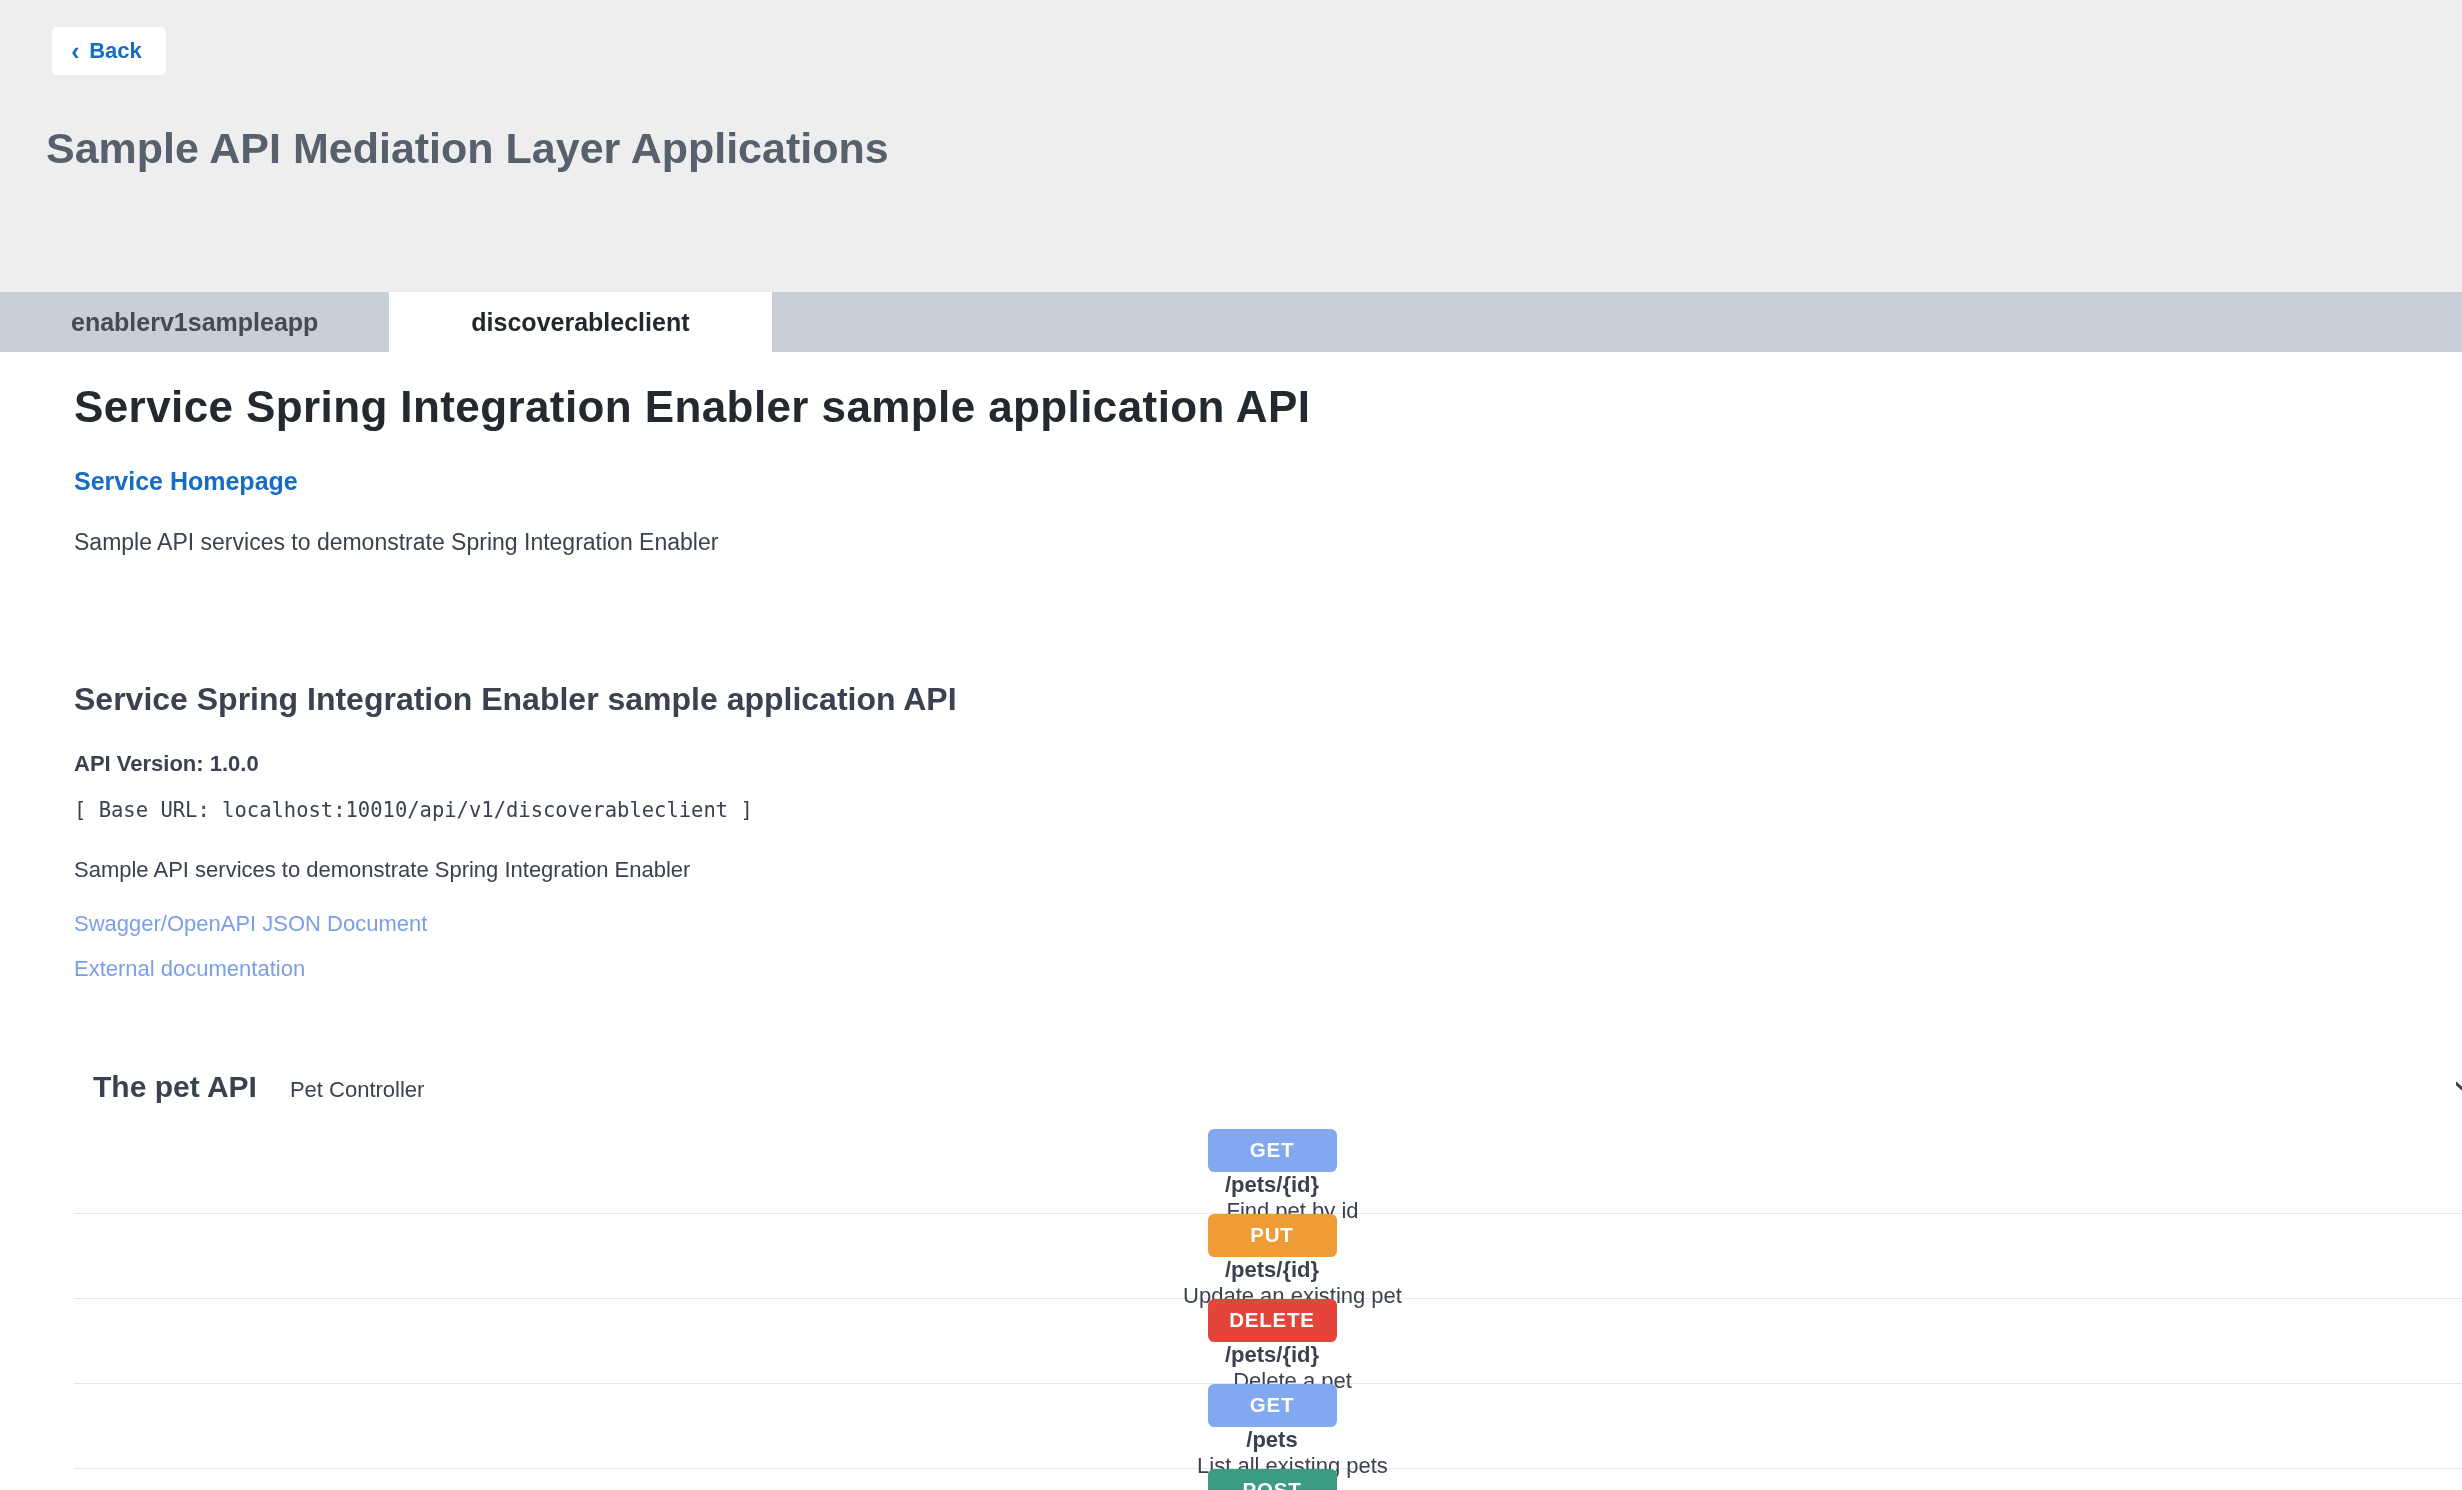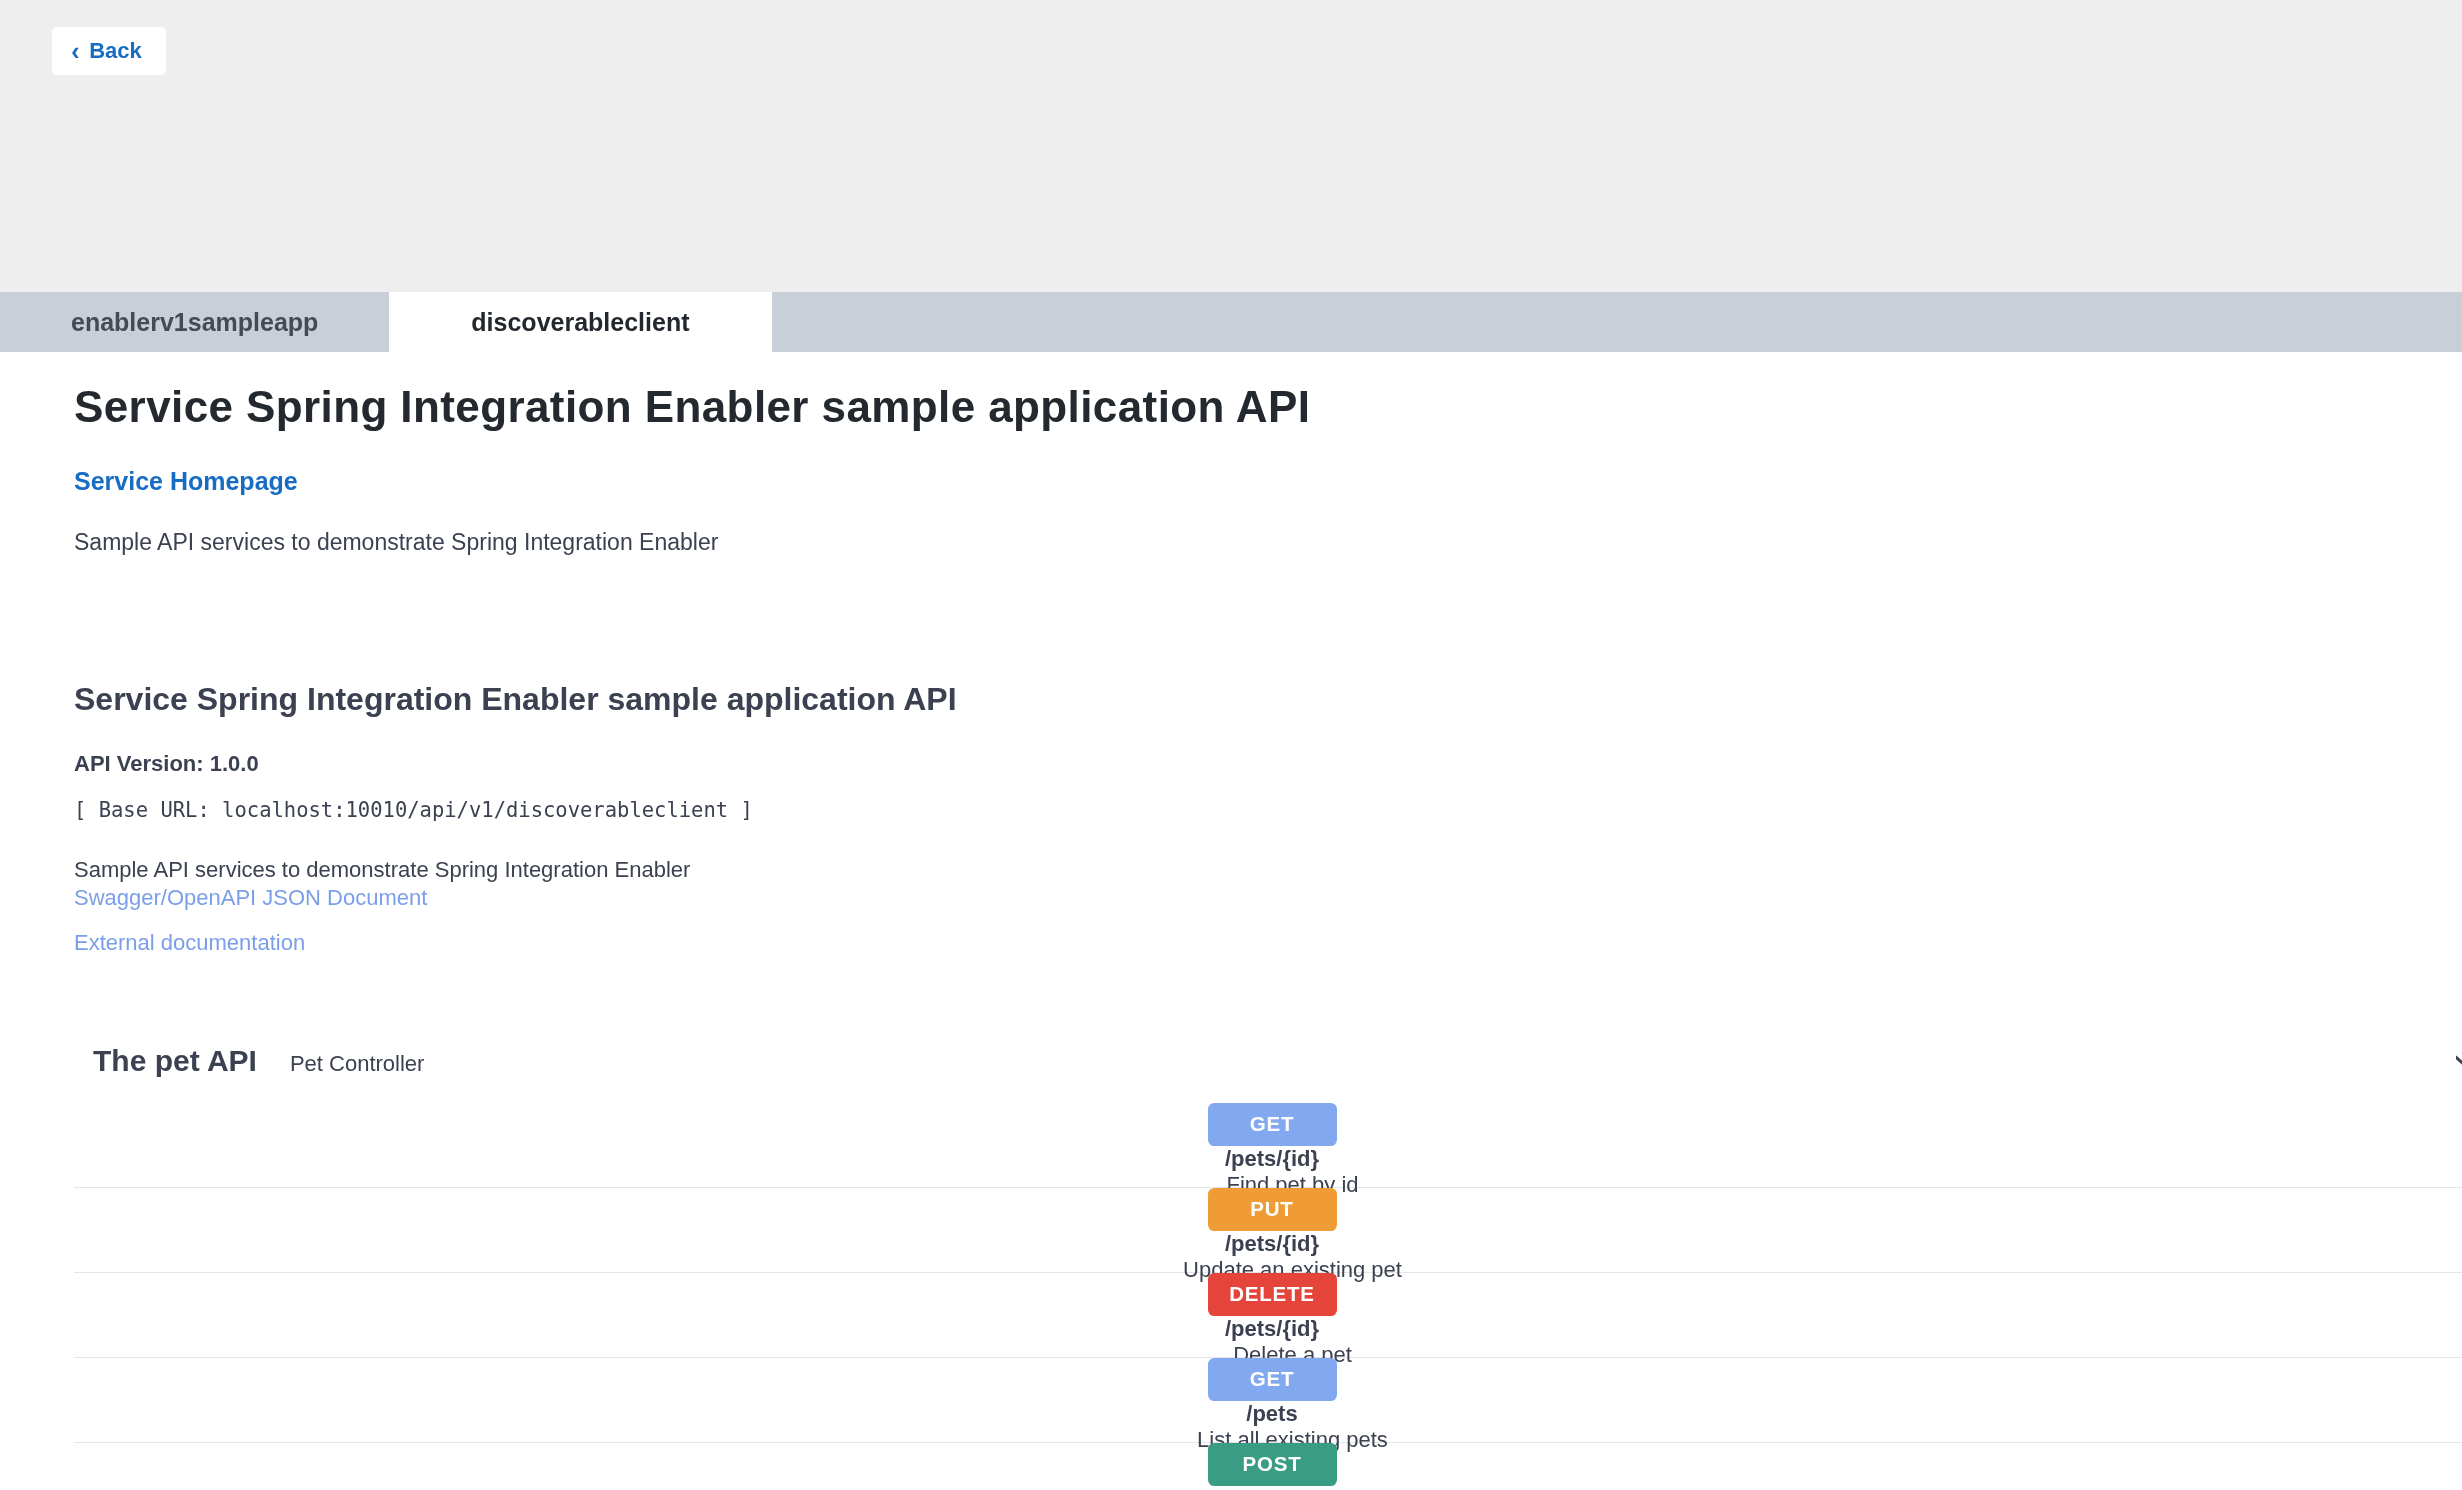--- a/index.html
+++ b/index.html
@@ -110,21 +110,21 @@
     font-family: "DejaVu Sans Mono", "Liberation Mono", monospace;
     font-size: 20.5px;
     color: var(--body-text, #3b4151);
   }
   .apidoc-desc {
     margin-top: 35px;
     font-size: 22px;
   }
   .doc-link {
     display: block;
-    margin-top: 2px;
+    margin-top: 28px;
     font-size: 22px;
     color: var(--doc-link, #7b9ee8);
     text-decoration: none;
     cursor: pointer;
   }
   .doc-link + .doc-link { margin-top: 19px; }
 
   
   .pet-section {
     margin-top: 88px;
@@ -194,20 +194,21 @@
   }
 </style>
 </head>
 <body>
 
 <header class="app-header">
   <button class="back-button">
     <span class="back-chevron">‹</span>
     <span>Back</span>
   </button>
+  <h1 class="app-title">Sample API Mediation Layer Applications</h1>
 </header>
 
 <nav class="tab-bar">
   <div class="tab">enablerv1sampleapp</div>
   <div class="tab active">discoverableclient</div>
 </nav>
 
 <main class="main">
 
   <h2 class="service-title">Service Spring Integration Enabler sample application API</h2>

